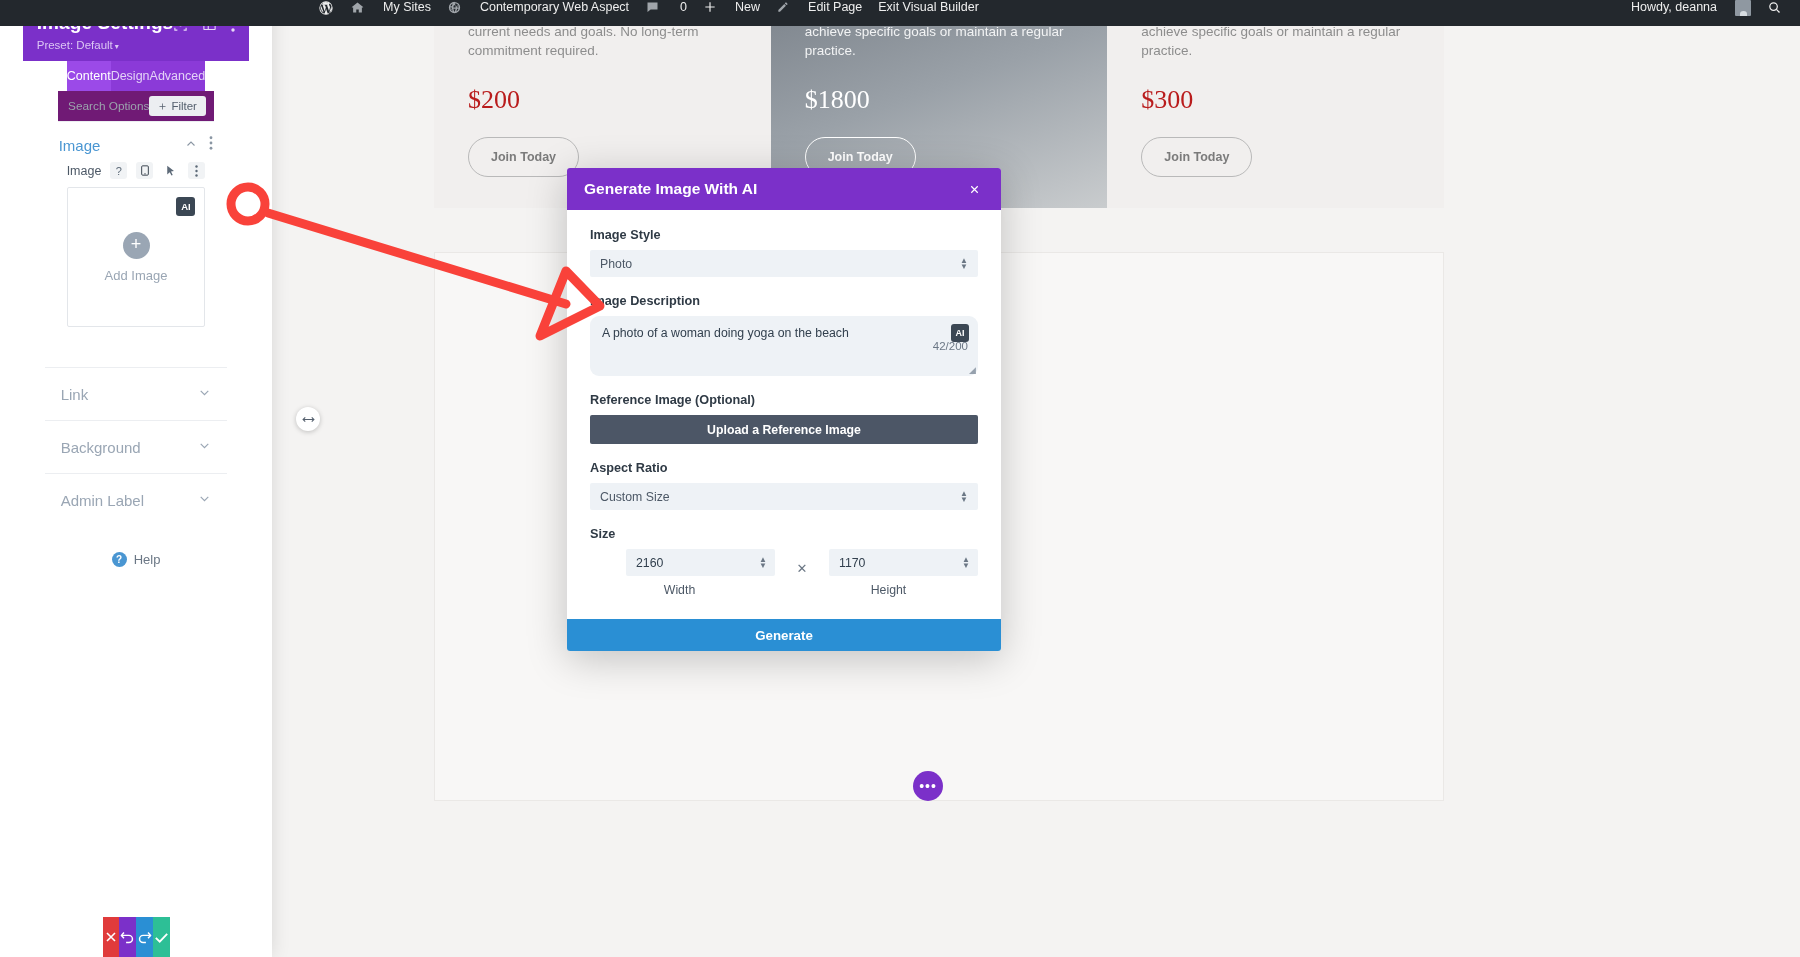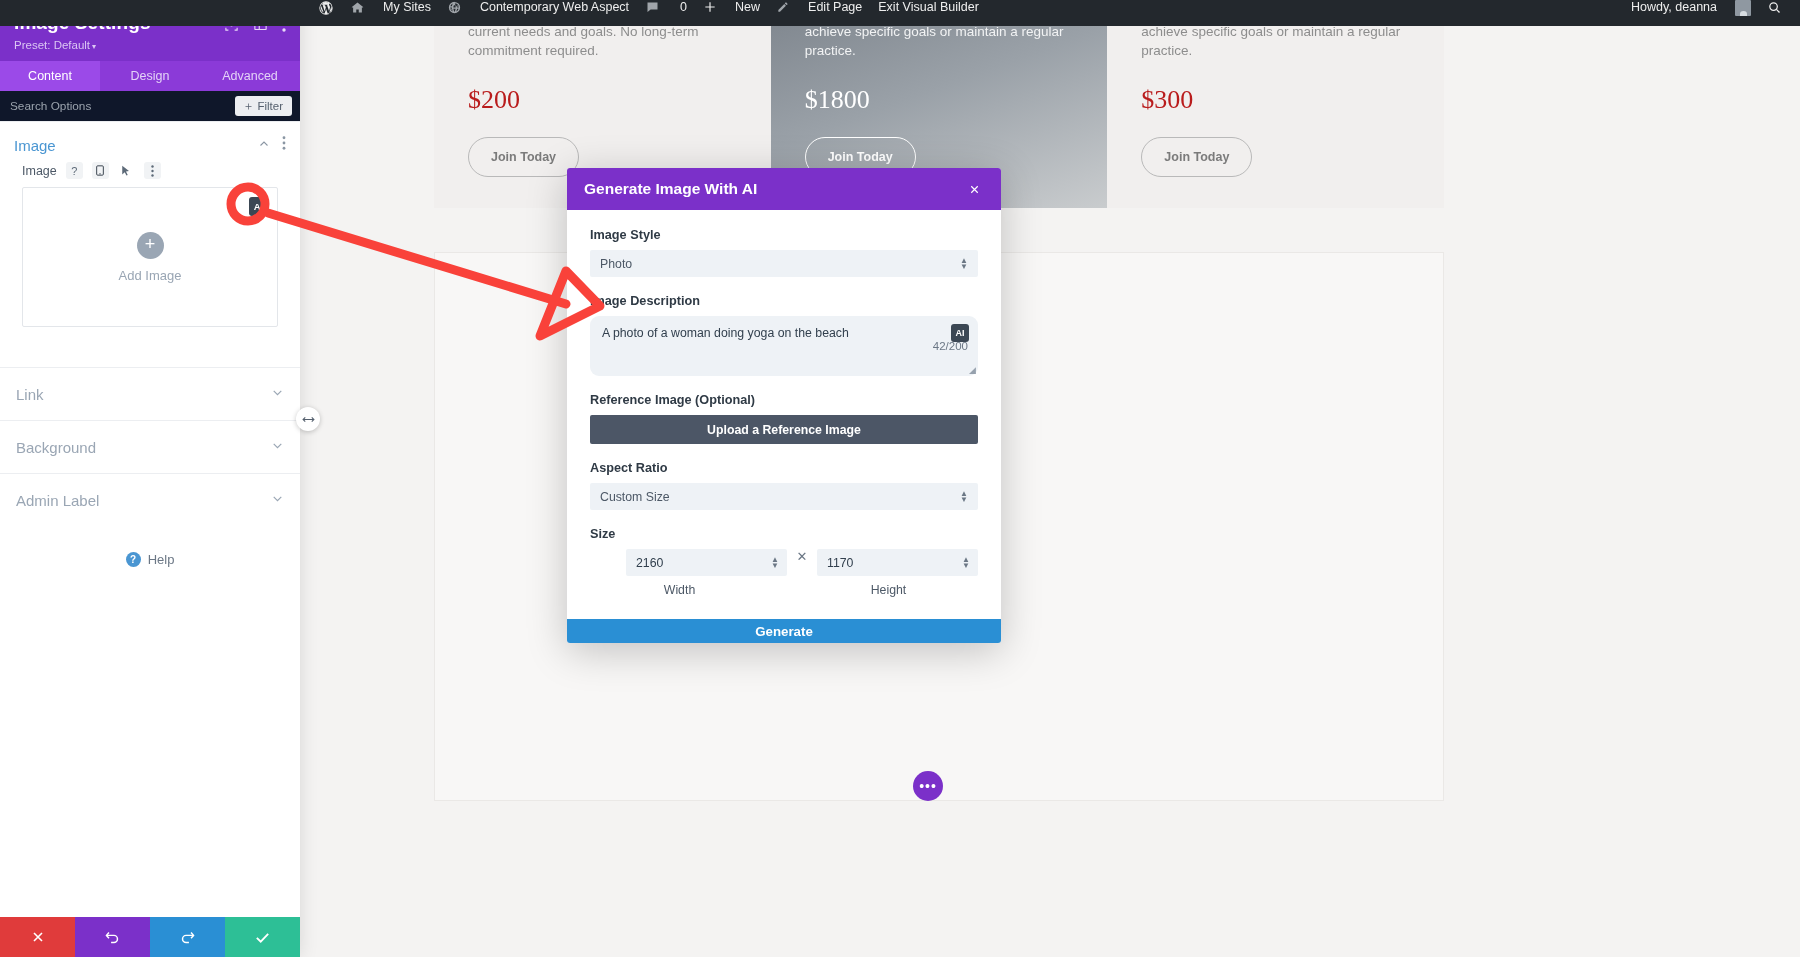--- a/index.html
+++ b/index.html
@@ -30,45 +30,45 @@
     width: 16px; height: 16px; background: #8f98a1; border-radius: 1px;
     display: flex; align-items: flex-end; justify-content: center; overflow: hidden;
   }
   .avatar-box i {
     display: block; width: 7px; height: 6px; border-radius: 50% 50% 0 0;
     background: #d8dde2; margin-bottom: -1px;
   }
 
   
   .divi-panel {
-    position: absolute; top: 0; left: 0; width: 300px; height: 957px;
+    position: absolute; top: 0; left: 0; width: 272px; height: 957px;
     background: #fff; z-index: 50;
     box-shadow: 0 0 18px rgba(0,0,0,.12);
-    display: flex; flex-direction: column;
+    display: flex; flex-direction: column; align-items: center;
   }
   .dp-header { background: #7b30c9; padding: 12px 14px 10px 14px; }
   .dp-header-row { display: flex; align-items: flex-start; }
   .dp-title { color: #fff; font-size: 19px; font-weight: bold; letter-spacing: .1px; }
   .dp-header-icons { margin-left: auto; display: flex; align-items: center; gap: 14px; padding-top: 4px; }
   .dp-hicon { color: #e8d8f8; cursor: pointer; display: flex; }
   .dp-preset {
     color: #dcc6f4; font-size: 11.5px; margin-top: 5px;
   }
   .dp-preset .caret { font-size: 8px; margin-left: 2px; }
   .dp-tabs {
     background: #8b3ad8; display: flex; height: 30px;
   }
   .dp-tab {
     flex: 1; display: flex; align-items: center; justify-content: center;
     color: #e4d2f7; font-size: 12.5px; cursor: pointer;
   }
   .dp-tab.active { background: #9b4ae8; color: #fff; }
   .dp-search-row {
     display: flex; align-items: center; height: 31px;
-    background: #0f172a; border-bottom: 1px solid #eceef1; padding: 0 8px 0 10px;
+    background: #701a75; border-bottom: 1px solid #eceef1; padding: 0 8px 0 10px;
   }
   .dp-search-ph { color: #9ba3ad; font-size: 11.8px; }
   .dp-filter-btn {
     margin-left: auto; background: #eceef1; color: #55606e;
     font-size: 11.5px; padding: 4px 9px; border-radius: 3px;
     display: flex; align-items: center; gap: 4px; cursor: pointer;
   }
   .dp-body { flex: 1; overflow: hidden; }
   .dp-section-head {
     display: flex; align-items: center; padding: 14px 14px 8px 14px;
@@ -229,38 +229,38 @@
   }
   .ta-grip {
     position: absolute; right: 2px; bottom: 1px; color: #96a1ad; font-size: 9px;
     transform: rotate(0deg);
   }
   .m-upload-btn {
     background: #4c5666; color: #fff; height: 29px; border-radius: 2px;
     display: flex; align-items: center; justify-content: center;
     font-size: 12.3px; font-weight: bold; cursor: pointer;
   }
-  .size-row { display: flex; align-items: flex-start; gap: 0; padding-left: 36px; }
+  .size-row { display: flex; align-items: flex-end; gap: 12px; padding-left: 36px; }
   .size-input {
     flex: 1; background: #eef2f6; height: 27px; border-radius: 2px;
     display: flex; align-items: center; padding: 0 8px 0 10px;
     font-size: 12.3px; color: #32404e;
   }
   .size-input .sp {
     margin-left: auto; display: flex; flex-direction: column; align-items: center;
     line-height: 6px; font-size: 8px; color: #6b7785; cursor: pointer;
   }
   .size-x { width: 30px; text-align: center; color: #6b7785; font-size: 13px; }
   .size-labels { display: flex; margin-top: 7px; }
   .size-labels span {
     flex: 1; text-align: center; font-size: 12.3px; color: #4c5866;
   }
   .size-labels .gap { flex: 0 0 30px; }
   .m-generate {
-    background: #2a8fd4; color: #fff; height: 24px;
+    background: #2a8fd4; color: #fff; height: 32px;
     display: flex; align-items: center; justify-content: center;
     font-size: 13.3px; font-weight: bold; cursor: pointer;
   }
 
   
   .annot { position: absolute; left: 0; top: 0; width: 1800px; height: 957px; z-index: 80; pointer-events: none; }
 </style>
 </head>
 <body>
 

